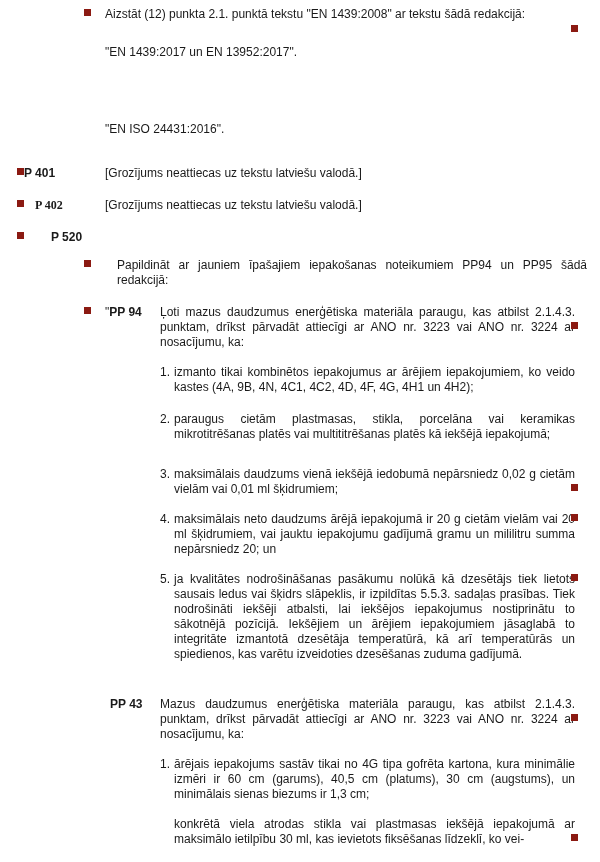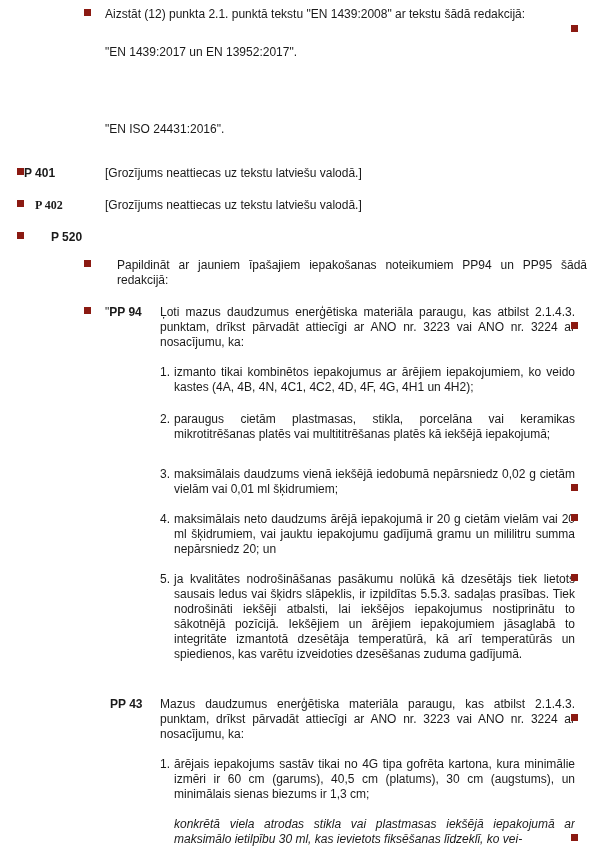--- a/index.html
+++ b/index.html
@@ -22,21 +22,21 @@
     position: absolute;
     top: 0;
     white-space: nowrap;
   }
   .num-item { text-align: justify; }
   .num {
     position: absolute;
     left: -14px;
     top: 0;
   }
-  .clip2 { max-height: 30px; overflow: hidden; font-style: italic; }
+  .clip2 { max-height: 30px; overflow: hidden; }
   .marker {
     position: absolute;
     width: 7px;
     height: 7px;
     background: #8b1a12;
   }
 </style>
 </head>
 <body>
 
@@ -61,21 +61,21 @@
 
   <div class="abs just" style="left:160px; top:305px; width:415px;">
     <span class="pp-label" style="left:-55px;">
       <span>"</span><span class="bold">PP 94</span>
     </span>
     <span>Ļoti mazus daudzumus enerģētiska materiāla paraugu, kas atbilst 2.1.4.3. punktam, drīkst pārvadāt attiecīgi ar ANO nr. 3223 vai ANO nr. 3224 ar nosacījumu, ka:</span>
   </div>
 
   <div class="abs num-item" style="left:174px; top:365px; width:401px;">
     <span class="num">1.</span>
-    <span>izmanto tikai kombinētos iepakojumus ar ārējiem iepakojumiem, ko veido kastes (4A, 4B, 4N, 4C1, 4C2, 4D, 4F, 4G, 4H1 un 4H2);</span>
+    <span>izmanto tikai kombinētos iepakojumus ar ārējiem iepakojumiem, ko veido kastes (4A, 9B, 4N, 4C1, 4C2, 4D, 4F, 4G, 4H1 un 4H2);</span>
   </div>
 
   <div class="abs num-item" style="left:174px; top:412px; width:401px;">
     <span class="num">2.</span>
     <span>paraugus cietām plastmasas, stikla, porcelāna vai keramikas mikrotitrēšanas platēs vai multititrēšanas platēs kā iekšējā iepakojumā;</span>
   </div>
 
   <div class="abs num-item" style="left:174px; top:467px; width:401px;">
     <span class="num">3.</span>
     <span>maksimālais daudzums vienā iekšējā iedobumā nepārsniedz 0,02 g cietām vielām vai 0,01 ml šķidrumiem;</span>

